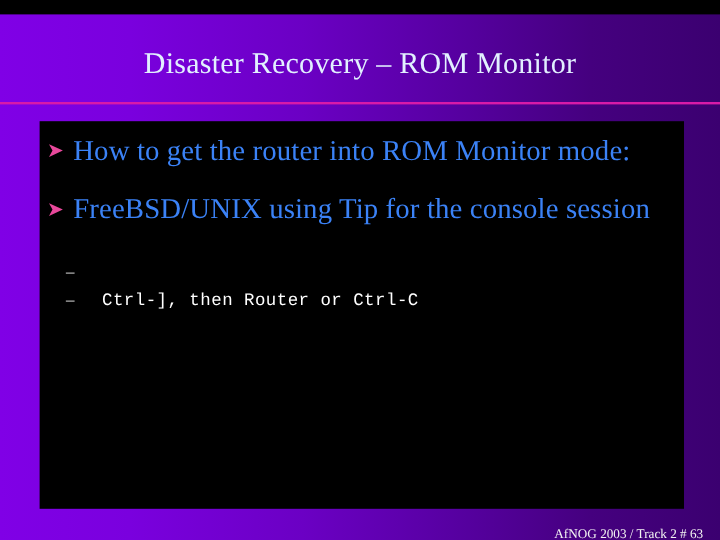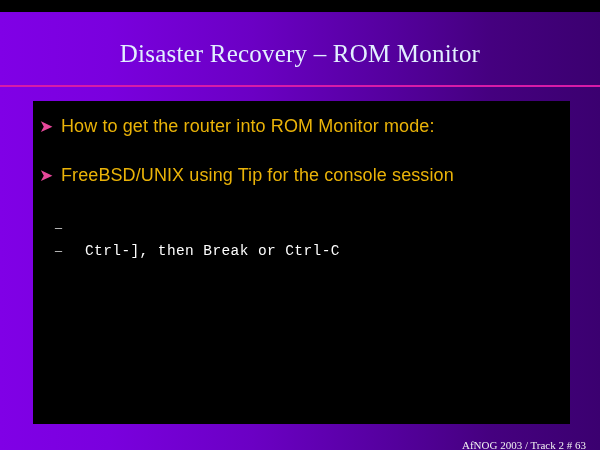--- a/index.html
+++ b/index.html
@@ -70,23 +70,23 @@
   .bullet-marker {
     color: #E8489B;
     font-size: 17px;
     line-height: 25px;
     width: 22px;
     flex: 0 0 22px;
     text-align: left;
     font-family: "DejaVu Sans", sans-serif;
   }
   .bullet-text {
-    color: #eab308;
-    font-family: Liberation Sans, sans-serif;
-    font-size: 18px;
+    color: #3b82f6;
+    font-family: Liberation Serif, serif;
+    font-size: 24px;
     line-height: 25px;
     letter-spacing: 0.1px;
   }
 
   
   .sub-list {
     position: absolute;
     left: 22px;
     top: 116px;
   }
@@ -156,21 +156,21 @@
       <span class="bullet-marker">➤</span>
       <span class="bullet-text">FreeBSD/UNIX using Tip for the console session</span>
     </div>
 
     <div class="sub-list">
       <div class="sub-row">
         <span class="sub-dash">–</span>
       </div>
       <div class="sub-row">
         <span class="sub-dash">–</span>
-        <span class="sub-code">Ctrl-], then Break or Ctrl-C</span>
+        <span class="sub-code">Ctrl-], then Router or Ctrl-C</span>
       </div>
     </div>
 
   </div>
 
   <div class="footer-right">AfNOG 2003 / Track 2  # 63</div>
 
 </div>
 
 </body></html>

